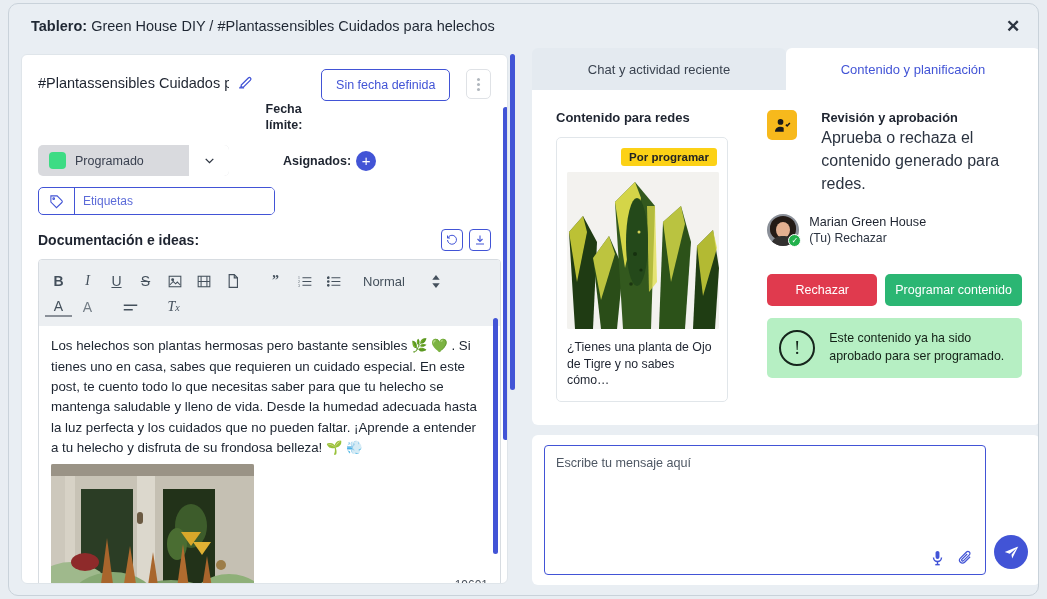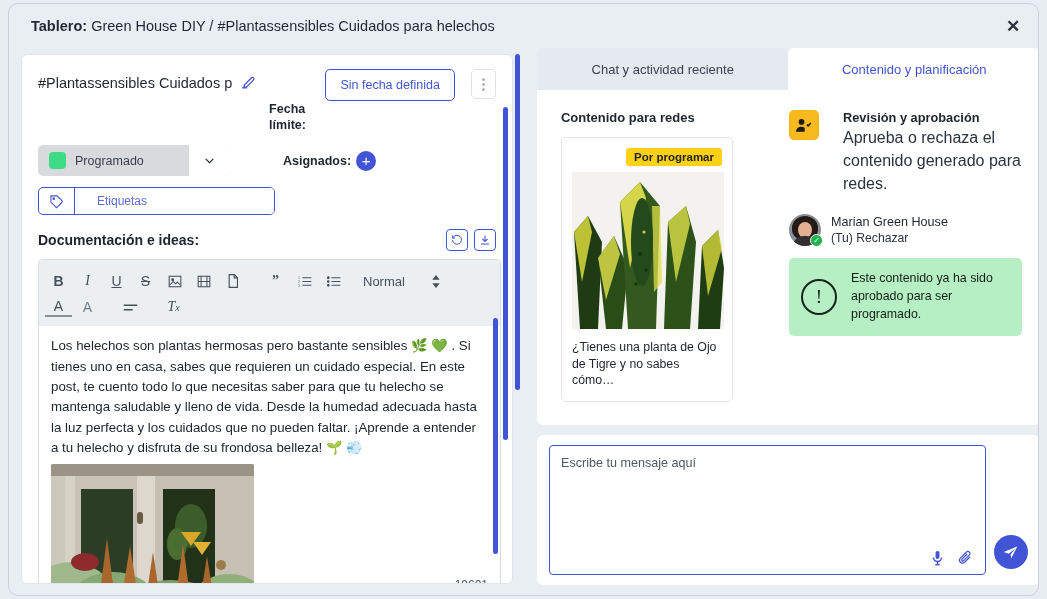--- a/index.html
+++ b/index.html
@@ -105,21 +105,20 @@
     overflow: hidden; height: 28px;
   }
   .tag-icon-box {
     width: 36px; display: flex; align-items: center; justify-content: center;
     border-right: 1px solid #4254d6;
   }
   .tags-input {
     border: none; outline: none; flex: 1;
     font-size: 12px; color: #5c6bd8; padding-left: 8px;
     font-family: "Liberation Sans", sans-serif;
-    margin-left: 14px;
   }
   .tags-input::placeholder { color: #5c6bd8; }
 
   .doc-head { display: flex; align-items: center; margin-top: 14px; }
   .doc-label { font-size: 14px; font-weight: bold; color: #1e2430; flex: 1; }
   .mini-btn {
     width: 22px; height: 22px; margin-left: 6px;
     border: 1px solid #4254d6; border-radius: 4px;
     background: #fff; cursor: pointer;
     display: flex; align-items: center; justify-content: center;
@@ -544,20 +543,24 @@
                   <div class="body"></div>
               </div>
               <span class="verified">✓</span>
             </div>
             <div>
               <div class="user-name">Marian Green House</div>
               <div class="user-status">(Tu) Rechazar</div>
             </div>
           </div>
 
+          <div class="btn-row">
+            <button class="btn btn-reject">Rechazar</button>
+            <button class="btn btn-schedule">Programar contenido</button>
+          </div>
 
           <div class="notice">
             <span class="notice-icon">!</span>
             <span class="notice-text">Este contenido ya ha sido aprobado para ser programado.</span>
           </div>
         </div>
 
       </div>
 
       <div class="compose-card">

